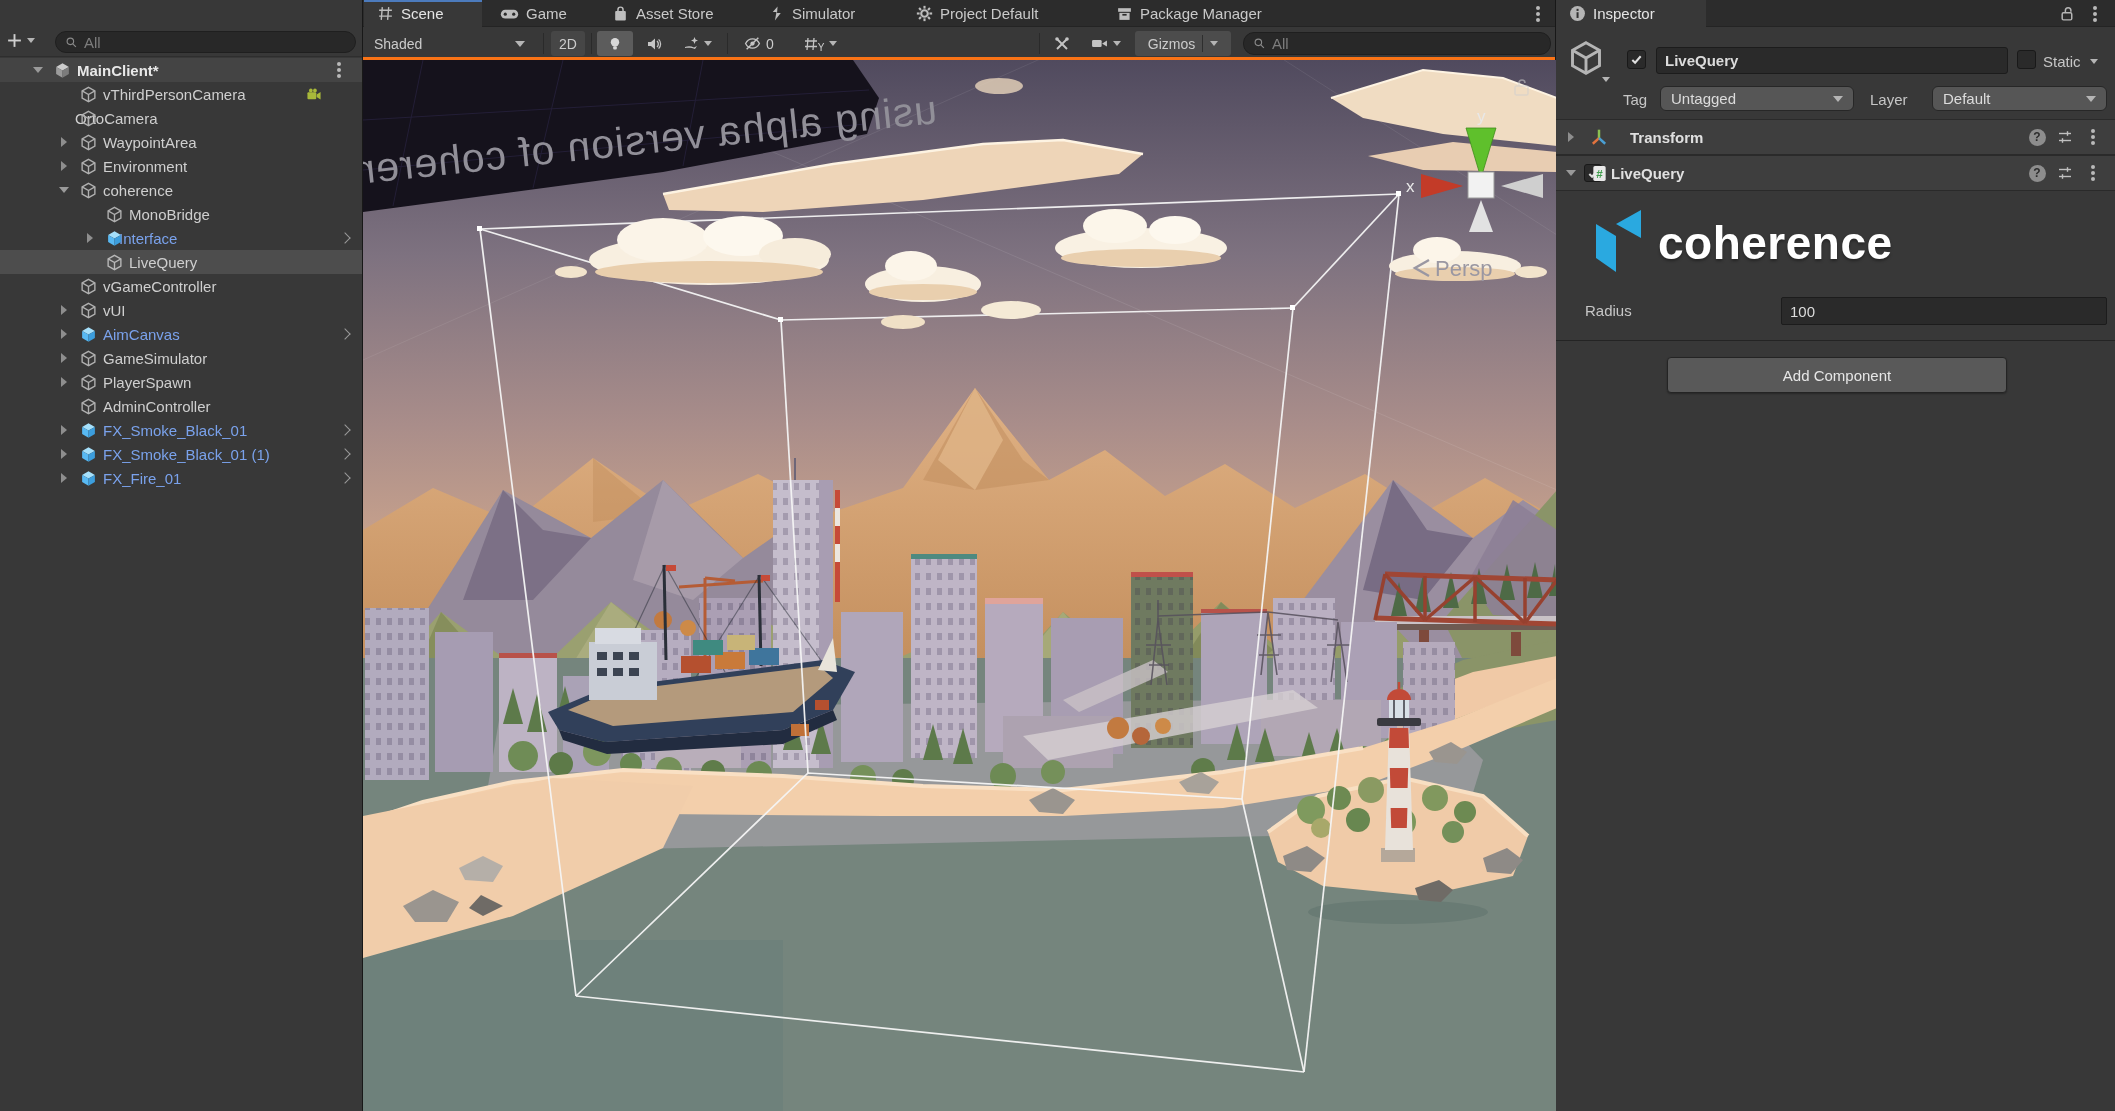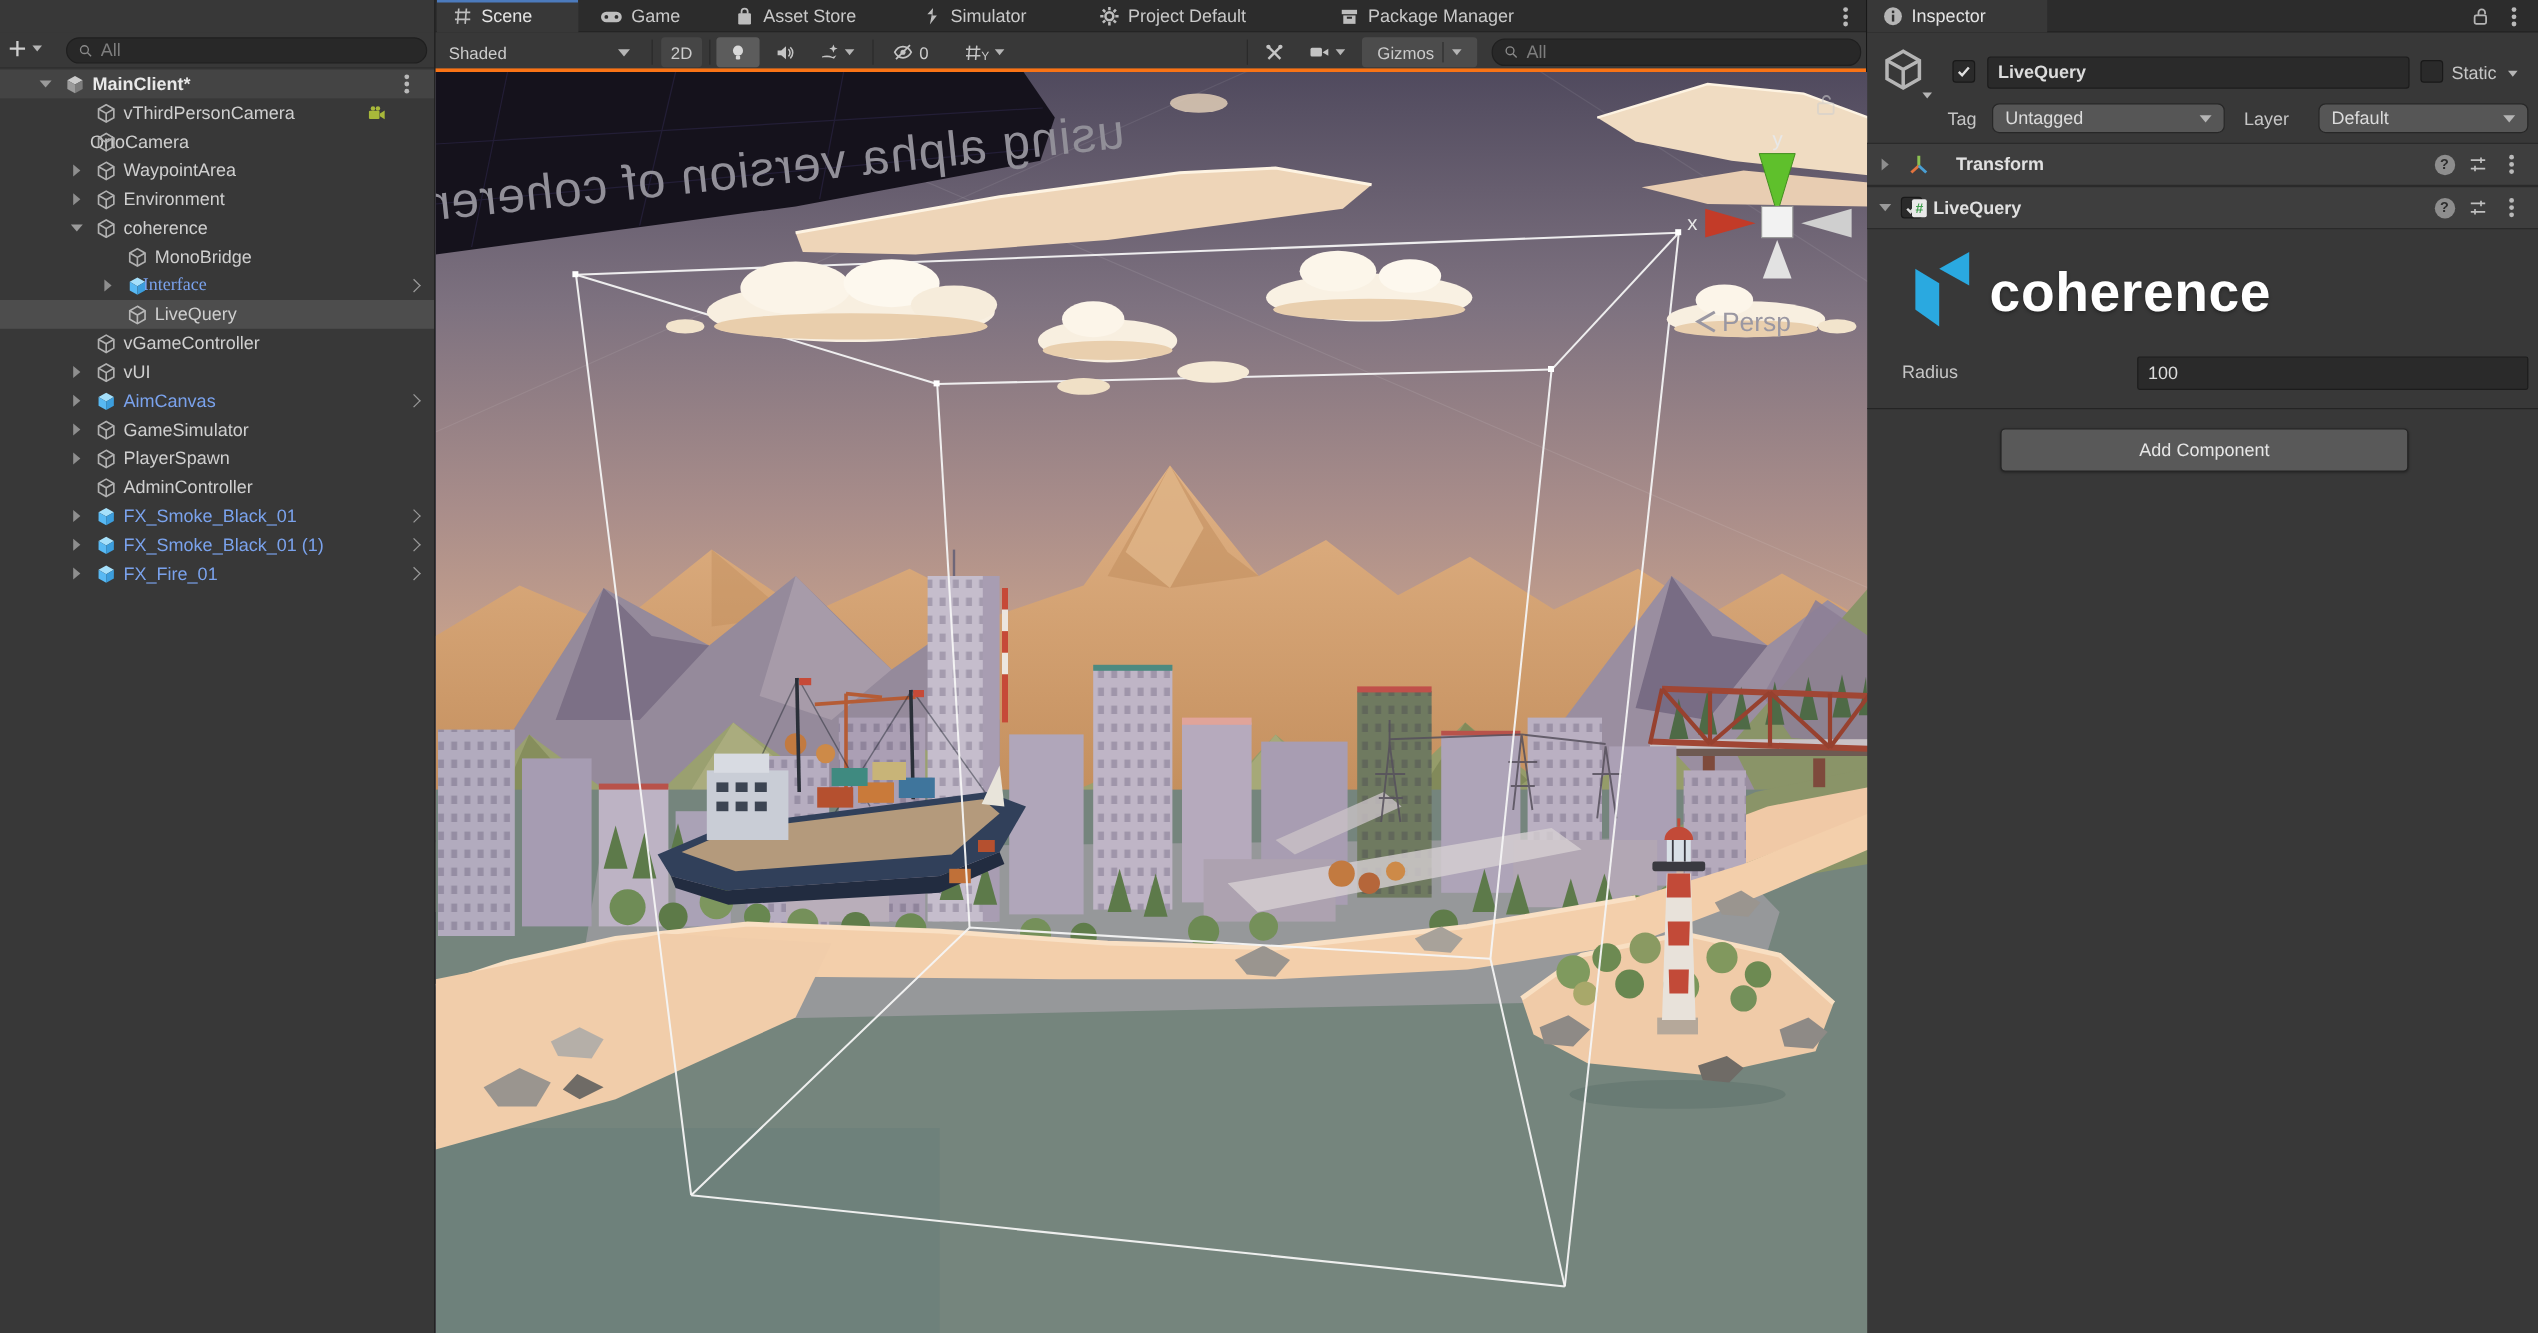--- a/index.html
+++ b/index.html
@@ -271,21 +271,21 @@
       </svg>
     <span class="lbl" style="margin-left:129px;">MonoBridge</span>
   </div>
   <div class="hrow blue" style="top:226px;">
     <span class="tog" style="left:84px;">
         <span class="arrow-r"></span>
       </span>
     <svg class="gi" style="left:106px;">
         <use href="#i-pcube"></use>
       </svg>
-    <span class="lbl" style="margin-left:119px;font-family:Liberation Serif, serif;">Interface</span>
+    <span class="lbl" style="margin-left:119px;">Interface</span>
     <span class="rowend" style="left:336px;">
         <span class="chev"></span>
       </span>
   </div>
   <div class="hrow sel" style="top:250px;">
     <svg class="gi" style="left:106px;color:#b8b8b8;">
         <use href="#i-cube"></use>
       </svg>
     <span class="lbl" style="margin-left:129px;">LiveQuery</span>
   </div>

